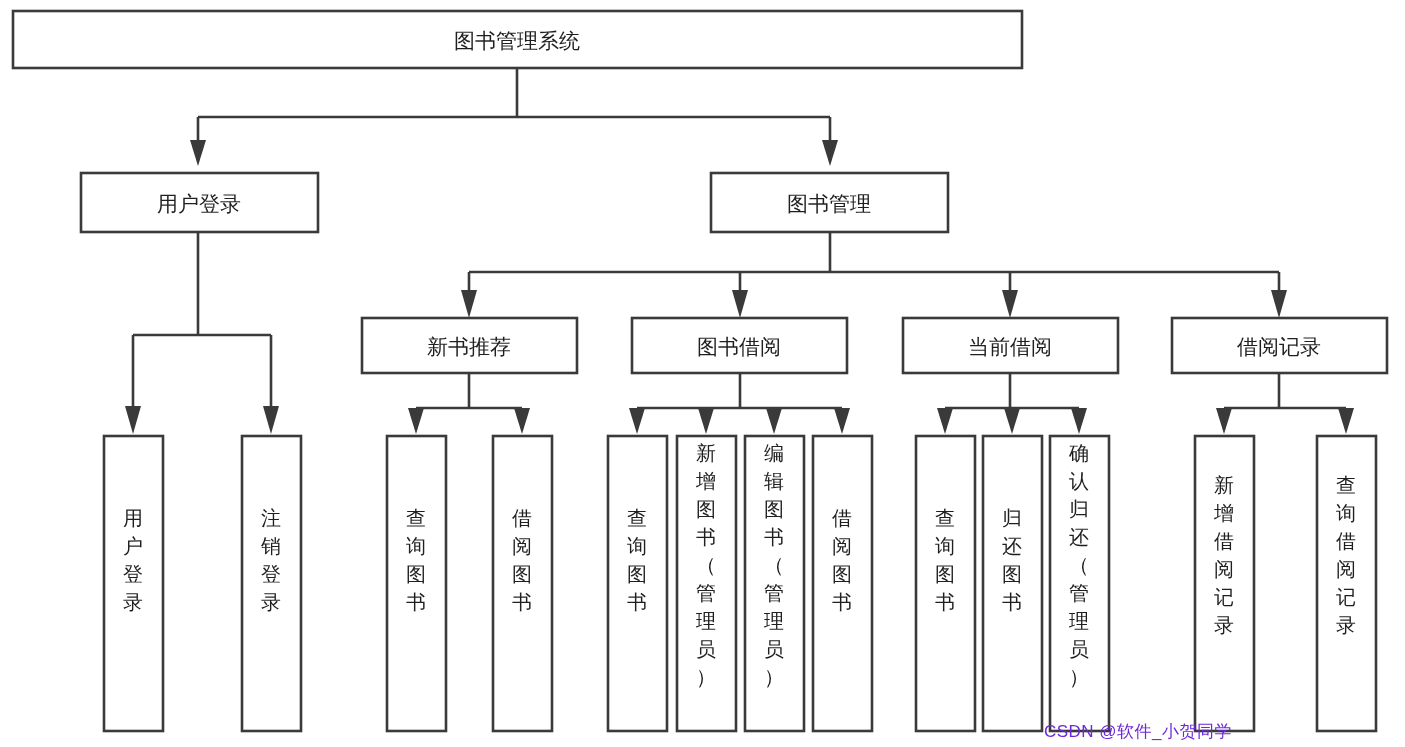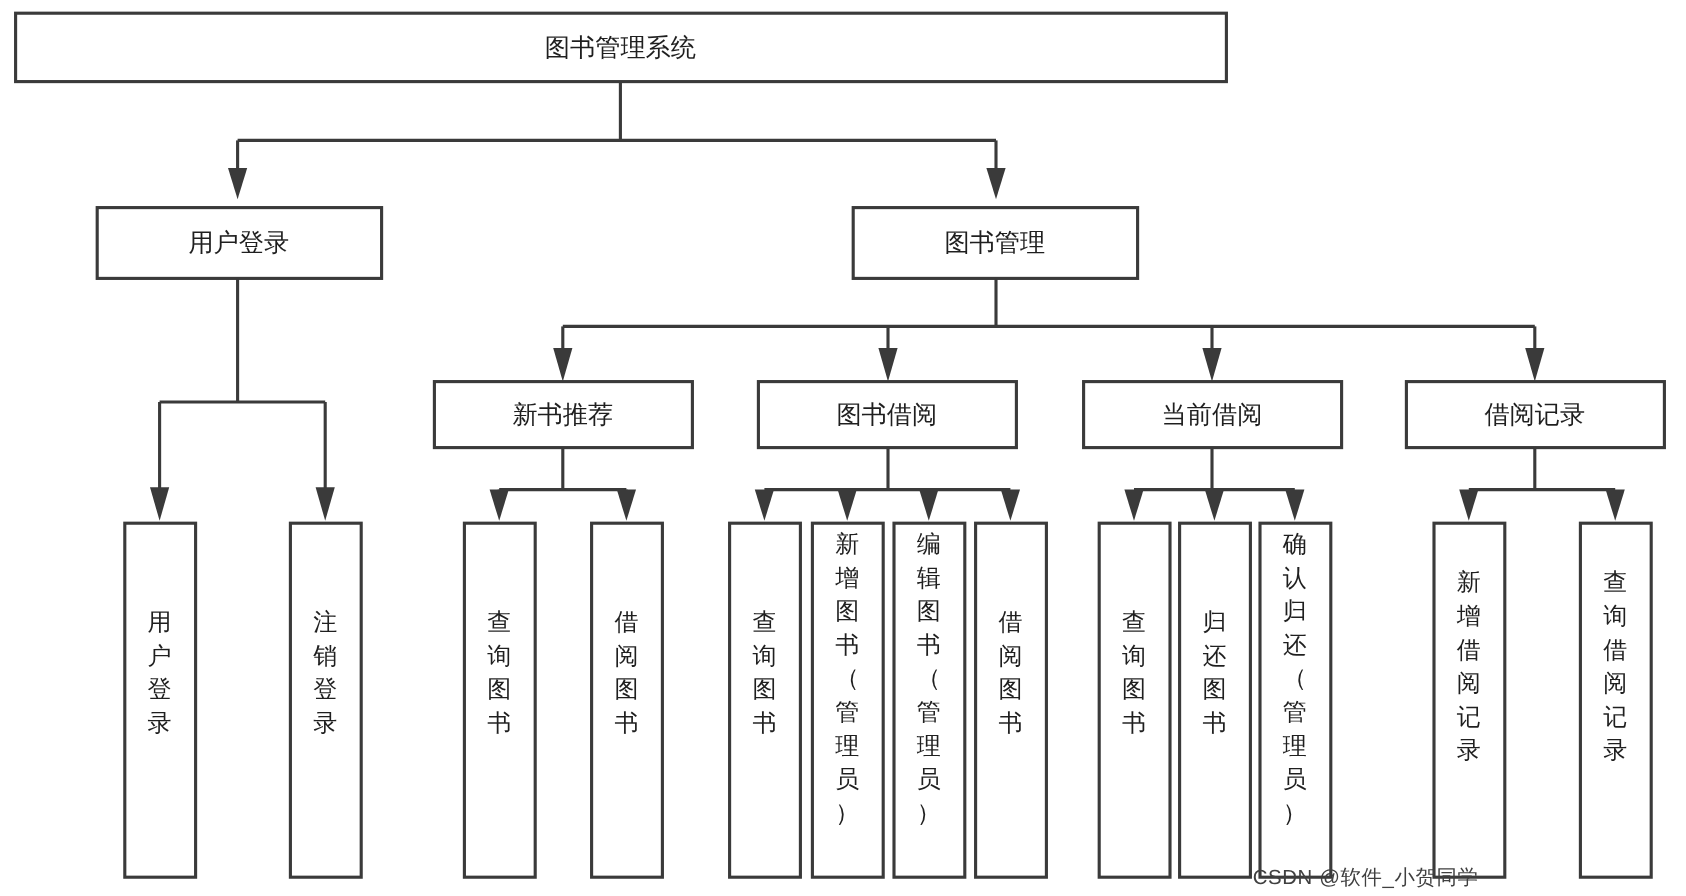--- a/index.html
+++ b/index.html
@@ -53,21 +53,21 @@
     font-size: 20px;
     fill: #1f1f1f;
     text-anchor: middle;
   }
   .watermark-text {
     position: absolute;
     right: 8px;
     bottom: 4px;
     font-family: "Liberation Sans", "DejaVu Sans", sans-serif;
     font-size: 17px;
-    color: #404040;
+    color: #6d28d9;
     white-space: nowrap;
     letter-spacing: 0.5px;
   }
 </style>
 </head>
 <body>
 
 <div id="diagram-root">
 
   <svg id="tree-svg" viewBox="0 0 1405 747">

